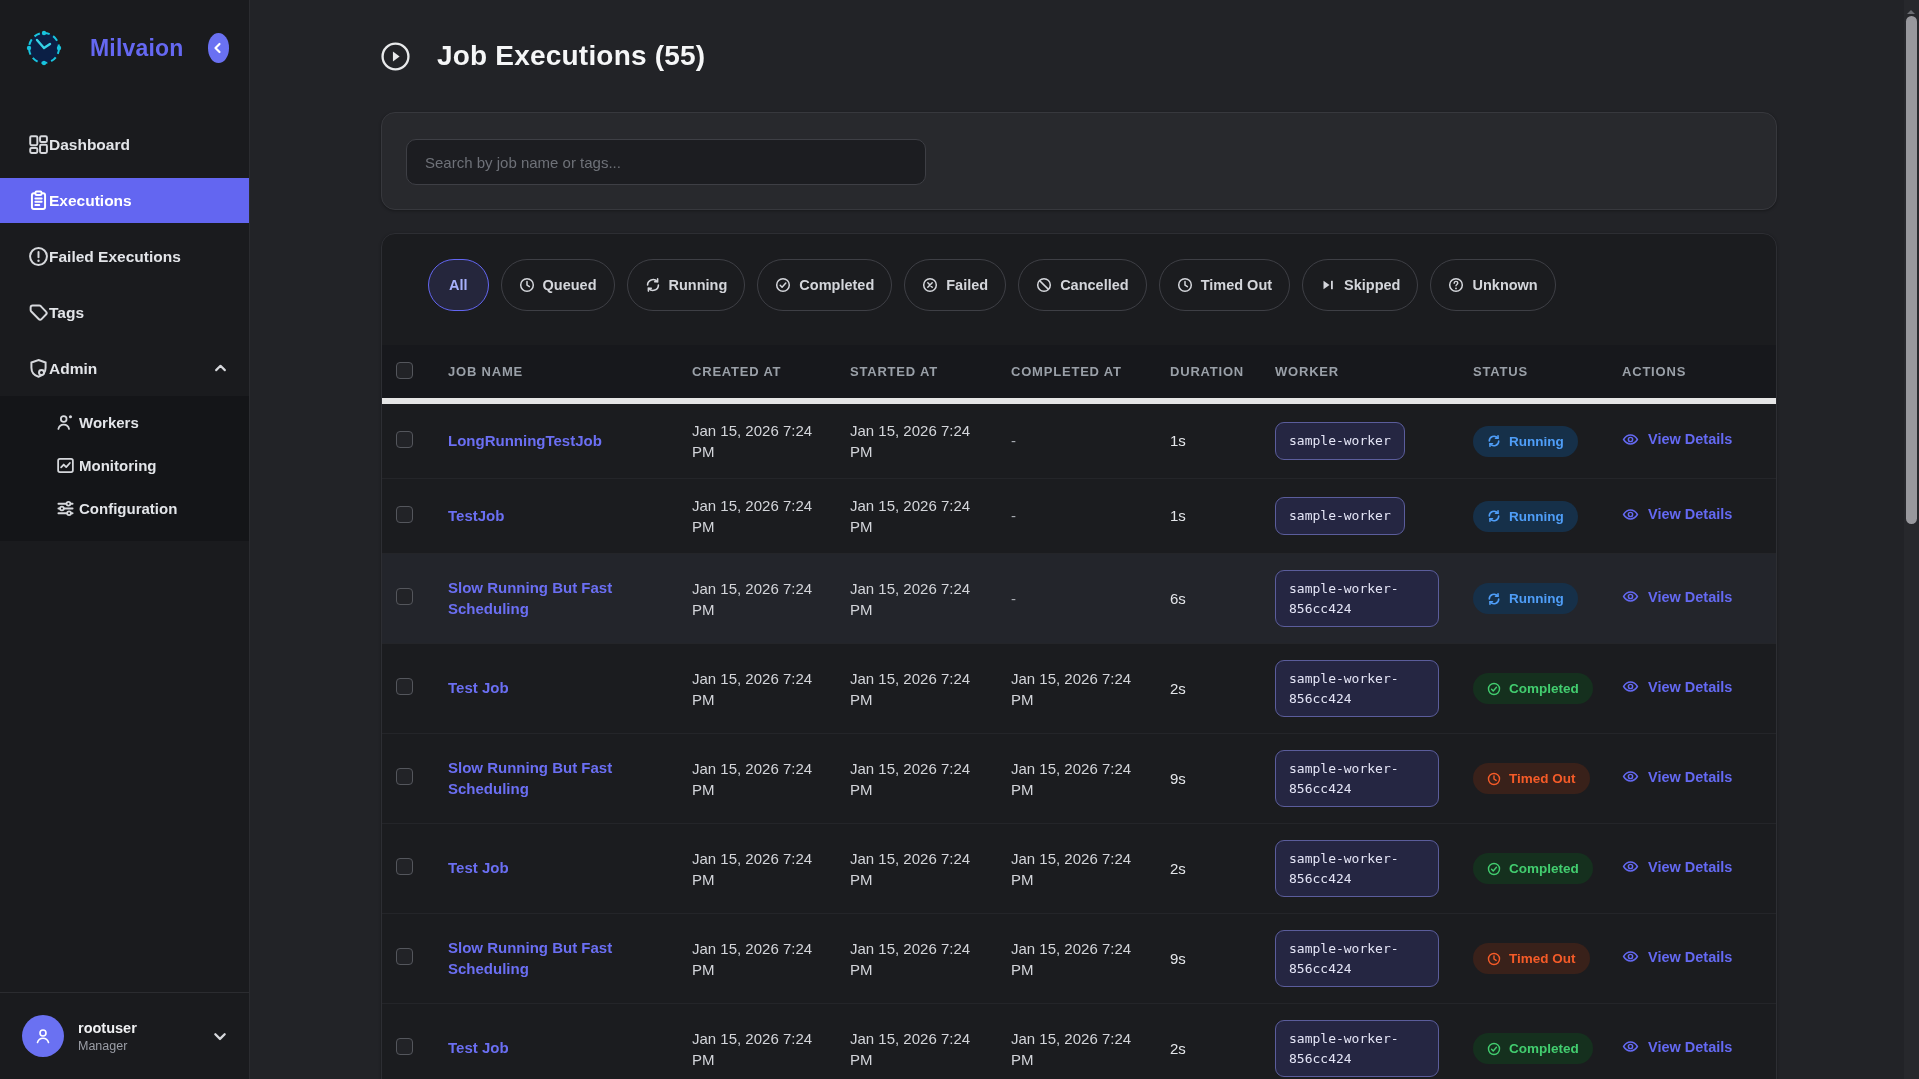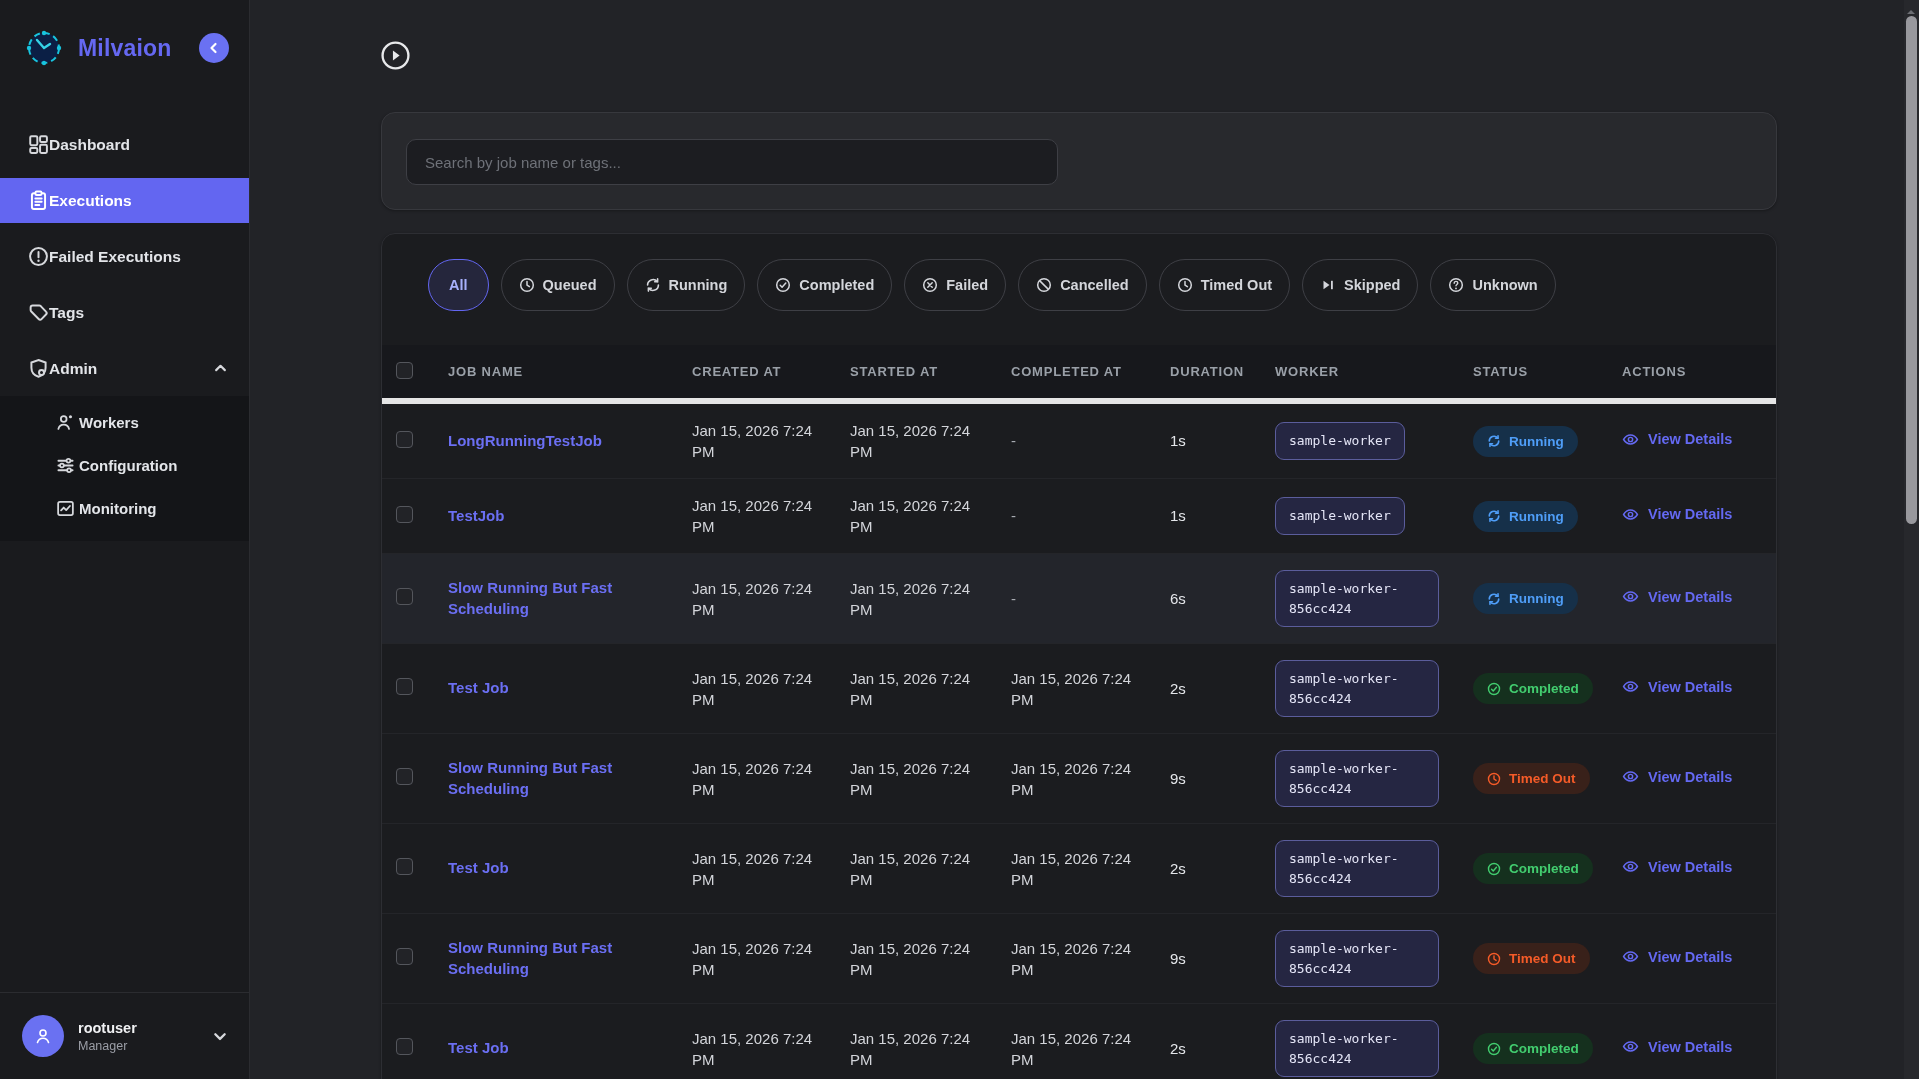--- a/index.html
+++ b/index.html
@@ -2,21 +2,21 @@
 <html><head>
 <meta charset="utf-8">
 <style>
   * { margin:0; padding:0; box-sizing:border-box; }
   html,body { width:1919px; height:1079px; overflow:hidden; background:#222327;
               font-family:"Liberation Sans", sans-serif; }
 
   
   .sidebar { position:absolute; left:0; top:0; width:250px; height:1079px;
              background:#1a1b1e; border-right:1px solid #2b2c30; display:flex; flex-direction:column; }
-  .brand-row { display:flex; align-items:center; gap:12px; padding:26px 20px 24px 22px; }
+  .brand-row { display:flex; align-items:center; gap:24px; padding:26px 20px 24px 22px; }
   .logo-icon { width:44px; height:44px; flex:0 0 auto; }
   .brand-name { font-size:23px; font-weight:bold; color:#6568f2; letter-spacing:.2px; flex:1; }
   .collapse-btn { width:30px; height:30px; border-radius:50%; background:#6a71f2; border:none;
                   display:flex; align-items:center; justify-content:center; cursor:pointer; }
   .nav { margin-top:28px; flex:1; }
   .nav-item { display:flex; align-items:center; height:45px; padding:0 22px 0 28px;
               color:#e3e5e9; font-size:15.5px; font-weight:600; margin-bottom:11px; cursor:pointer; }
   .nav-item .nv-icon { width:21px; height:21px; display:flex; color:#d6d8dc; }
   .nav-item.active { background:#6366f1; color:#ffffff; margin-bottom:11px; }
   .nav-item.active .nv-icon { color:#ffffff; }
@@ -34,21 +34,21 @@
 
   
   .main { position:absolute; left:251px; top:0; width:1654px; height:1079px; }
   .page-header { display:flex; align-items:center; gap:26px; padding:40px 0 0 129px; }
   .page-title { color:#f5f6f7; font-size:28px; font-weight:bold; letter-spacing:.2px; }
   .ph-icon { width:31px; height:31px; color:#e8e9eb; }
 
   .search-card { position:absolute; left:130px; top:112px; width:1396px; height:98px;
                  background:#28292d; border:1px solid #37383d; border-radius:14px;
                  box-shadow:0 1px 3px rgba(0,0,0,.3); padding:26px 24px; }
-  .search-input { width:652px; height:46px; background:#1c1d21; border:1px solid #3e3f45;
+  .search-input { width:520px; height:46px; background:#1c1d21; border:1px solid #3e3f45;
                   border-radius:10px; color:#d7d9de; font-size:15px; padding:0 18px;
                   font-family:"Liberation Sans", sans-serif; outline:none; }
   .search-input::placeholder { color:#6e7178; }
 
   .panel { position:absolute; left:130px; top:233px; width:1396px; height:900px;
            background:#1b1c1f; border:1px solid #2d2e33; border-radius:14px;
            box-shadow:0 1px 3px rgba(0,0,0,.3); overflow:hidden; }
   .chips { display:flex; gap:12px; padding:25px 24px 24px 46px; align-items:center; }
   .chip { display:inline-flex; align-items:center; gap:8px; height:52px; padding:0 17px;
           border-radius:999px; border:1px solid #3e3f45; background:transparent;
@@ -191,40 +191,40 @@
                 <path d="M2 13.4c.6-2.4 2.3-3.6 4.5-3.6s3.9 1.2 4.5 3.6"></path>
               </g>
             <circle cx="12.2" cy="3.2" r="1.3" fill="currentColor"></circle>
             </svg>
         </span>
         <span>Workers</span>
       </div>
       <div class="sub-item">
         <span class="nv-icon">
           <svg viewBox="0 0 16 16">
+              <g fill="none" stroke="currentColor" stroke-width="1.5" stroke-linecap="round" stroke-linejoin="round">
+            <rect x="1.8" y="2.5" width="12.4" height="11" rx="1.5"></rect>
+                <path d="M4.3 9.6l2.2-2.4 2.1 2.1 3.1-3.4"></path>
+              </g>
+            </svg>
+        </span>
+        <span>Monitoring</span>
+      </div>
+      <div class="sub-item">
+        <span class="nv-icon">
+          <svg viewBox="0 0 16 16">
               <g fill="none" stroke="currentColor" stroke-width="1.5" stroke-linecap="round">
             <path d="M2 4h12M2 8h12M2 12h12"></path>
               </g>
             <circle cx="10.5" cy="4" r="1.6" fill="#141518" stroke="currentColor" stroke-width="1.5"></circle>
             <circle cx="5" cy="8" r="1.6" fill="#141518" stroke="currentColor" stroke-width="1.5"></circle>
             <circle cx="11" cy="12" r="1.6" fill="#141518" stroke="currentColor" stroke-width="1.5"></circle>
             </svg>
         </span>
         <span>Configuration</span>
-      </div>
-      <div class="sub-item">
-        <span class="nv-icon">
-          <svg viewBox="0 0 16 16">
-              <g fill="none" stroke="currentColor" stroke-width="1.5" stroke-linecap="round" stroke-linejoin="round">
-            <rect x="1.8" y="2.5" width="12.4" height="11" rx="1.5"></rect>
-                <path d="M4.3 9.6l2.2-2.4 2.1 2.1 3.1-3.4"></path>
-              </g>
-            </svg>
-        </span>
-        <span>Monitoring</span>
       </div>
     </div>
   </nav>
 
   <div class="user-section">
     <span class="avatar">
       <svg viewBox="0 0 20 20" width="20" height="20">
           <g fill="none" stroke="#fff" stroke-width="1.6" stroke-linecap="round">
         <circle cx="10" cy="7" r="3"></circle>
             <path d="M4.5 16.5c.8-2.8 2.9-4.2 5.5-4.2s4.7 1.4 5.5 4.2"></path>
@@ -244,20 +244,21 @@
 </aside>
 
 <main class="main">
   <div class="page-header">
     <span class="ph-icon">
       <svg viewBox="0 0 24 24">
           <circle cx="12" cy="12" r="10" fill="none" stroke="currentColor" stroke-width="1.8"></circle>
         <path d="M10 8.2l5.2 3.8-5.2 3.8z" fill="currentColor"></path>
         </svg>
     </span>
+    <h1 class="page-title">Job Executions (55)</h1>
   </div>
 
   <div class="search-card">
     <input class="search-input" type="text" placeholder="Search by job name or tags..." style="">
   </div>
 
   <div class="panel">
     <div class="chips">
       <button class="chip active">
         <span>All</span>

